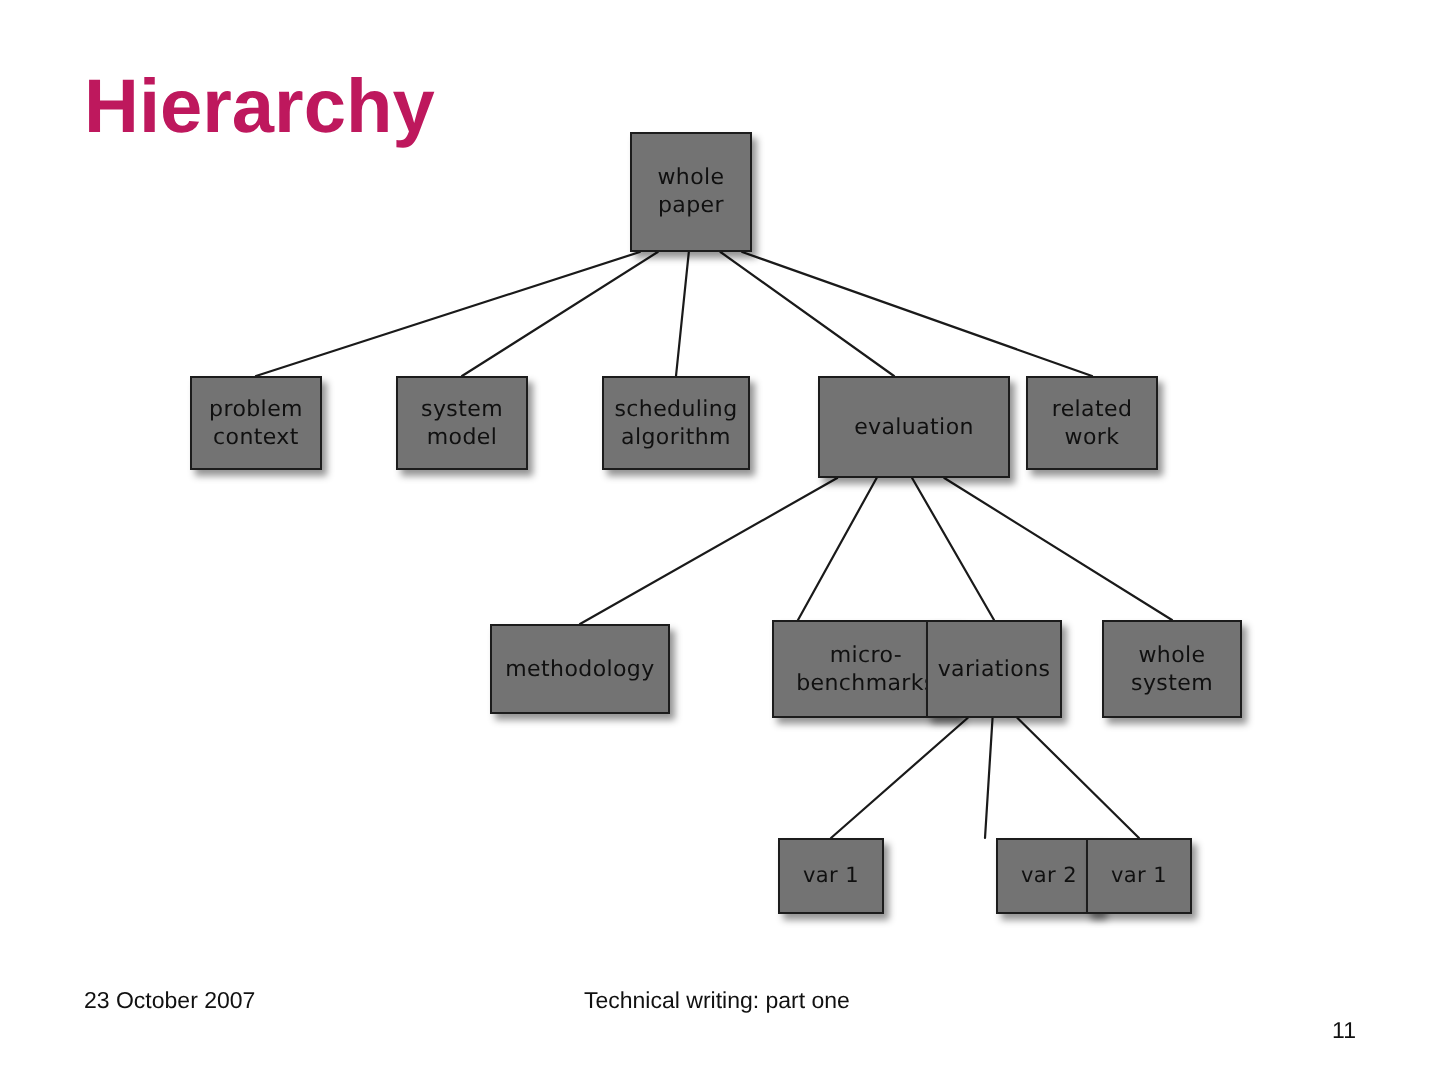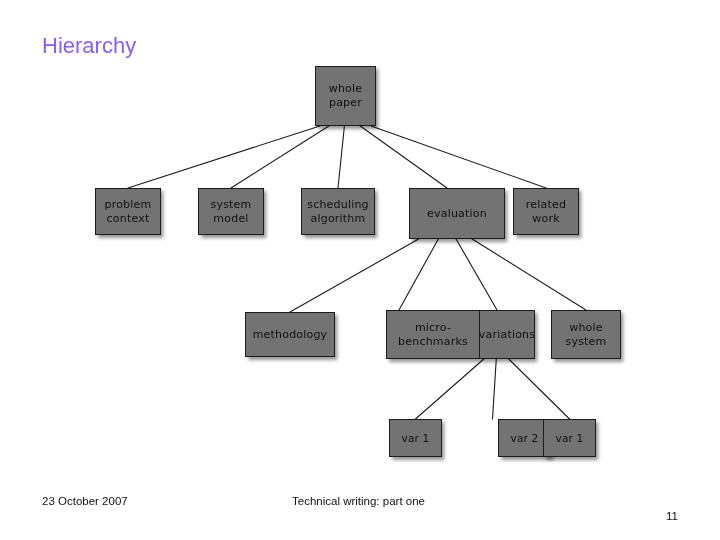--- a/index.html
+++ b/index.html
@@ -12,23 +12,23 @@
     width: 720px;
     height: 540px;
     background: #ffffff;
     overflow: hidden;
     font-family: "Liberation Sans", sans-serif;
   }
   #slide-title {
     position: absolute;
     left: 42px;
     top: 33px;
-    font-size: 22px;
-    font-weight: 400;
-    color: #8b5cf6;
+    font-size: 38px;
+    font-weight: 700;
+    color: #be185d;
     letter-spacing: 0px;
     white-space: nowrap;
   }
   #diagram-area {
     position: absolute;
     left: 0;
     top: 0;
     width: 720px;
     height: 480px;
   }
@@ -132,21 +132,21 @@
           <span class="node-label">related
 work</span>
         </div>
         <div class="node-box" style="left: 245px; top: 312px; width: 90px; height: 45px;">
           <span class="node-label">methodology</span>
         </div>
         <div class="node-box" style="left: 358px; top: 310px; width: 94px; height: 49px; margin-left: 28px;">
           <span class="node-label">micro-
 benchmarks</span>
         </div>
-        <div class="node-box" style="left: 479px; top: 310px; width: 56px; height: 49px;">
+        <div class="node-box" style="left: 463px; top: 310px; width: 68px; height: 49px;">
           <span class="node-label">variations</span>
         </div>
         <div class="node-box" style="left: 551px; top: 310px; width: 70px; height: 49px;">
           <span class="node-label">whole
 system</span>
         </div>
         <div class="node-box" style="left: 389px; top: 419px; width: 53px; height: 38px;">
           <span class="node-label small">var 1</span>
         </div>
         <div class="node-box" style="left: 466px; top: 419px; width: 53px; height: 38px; margin-left: 32px;">

